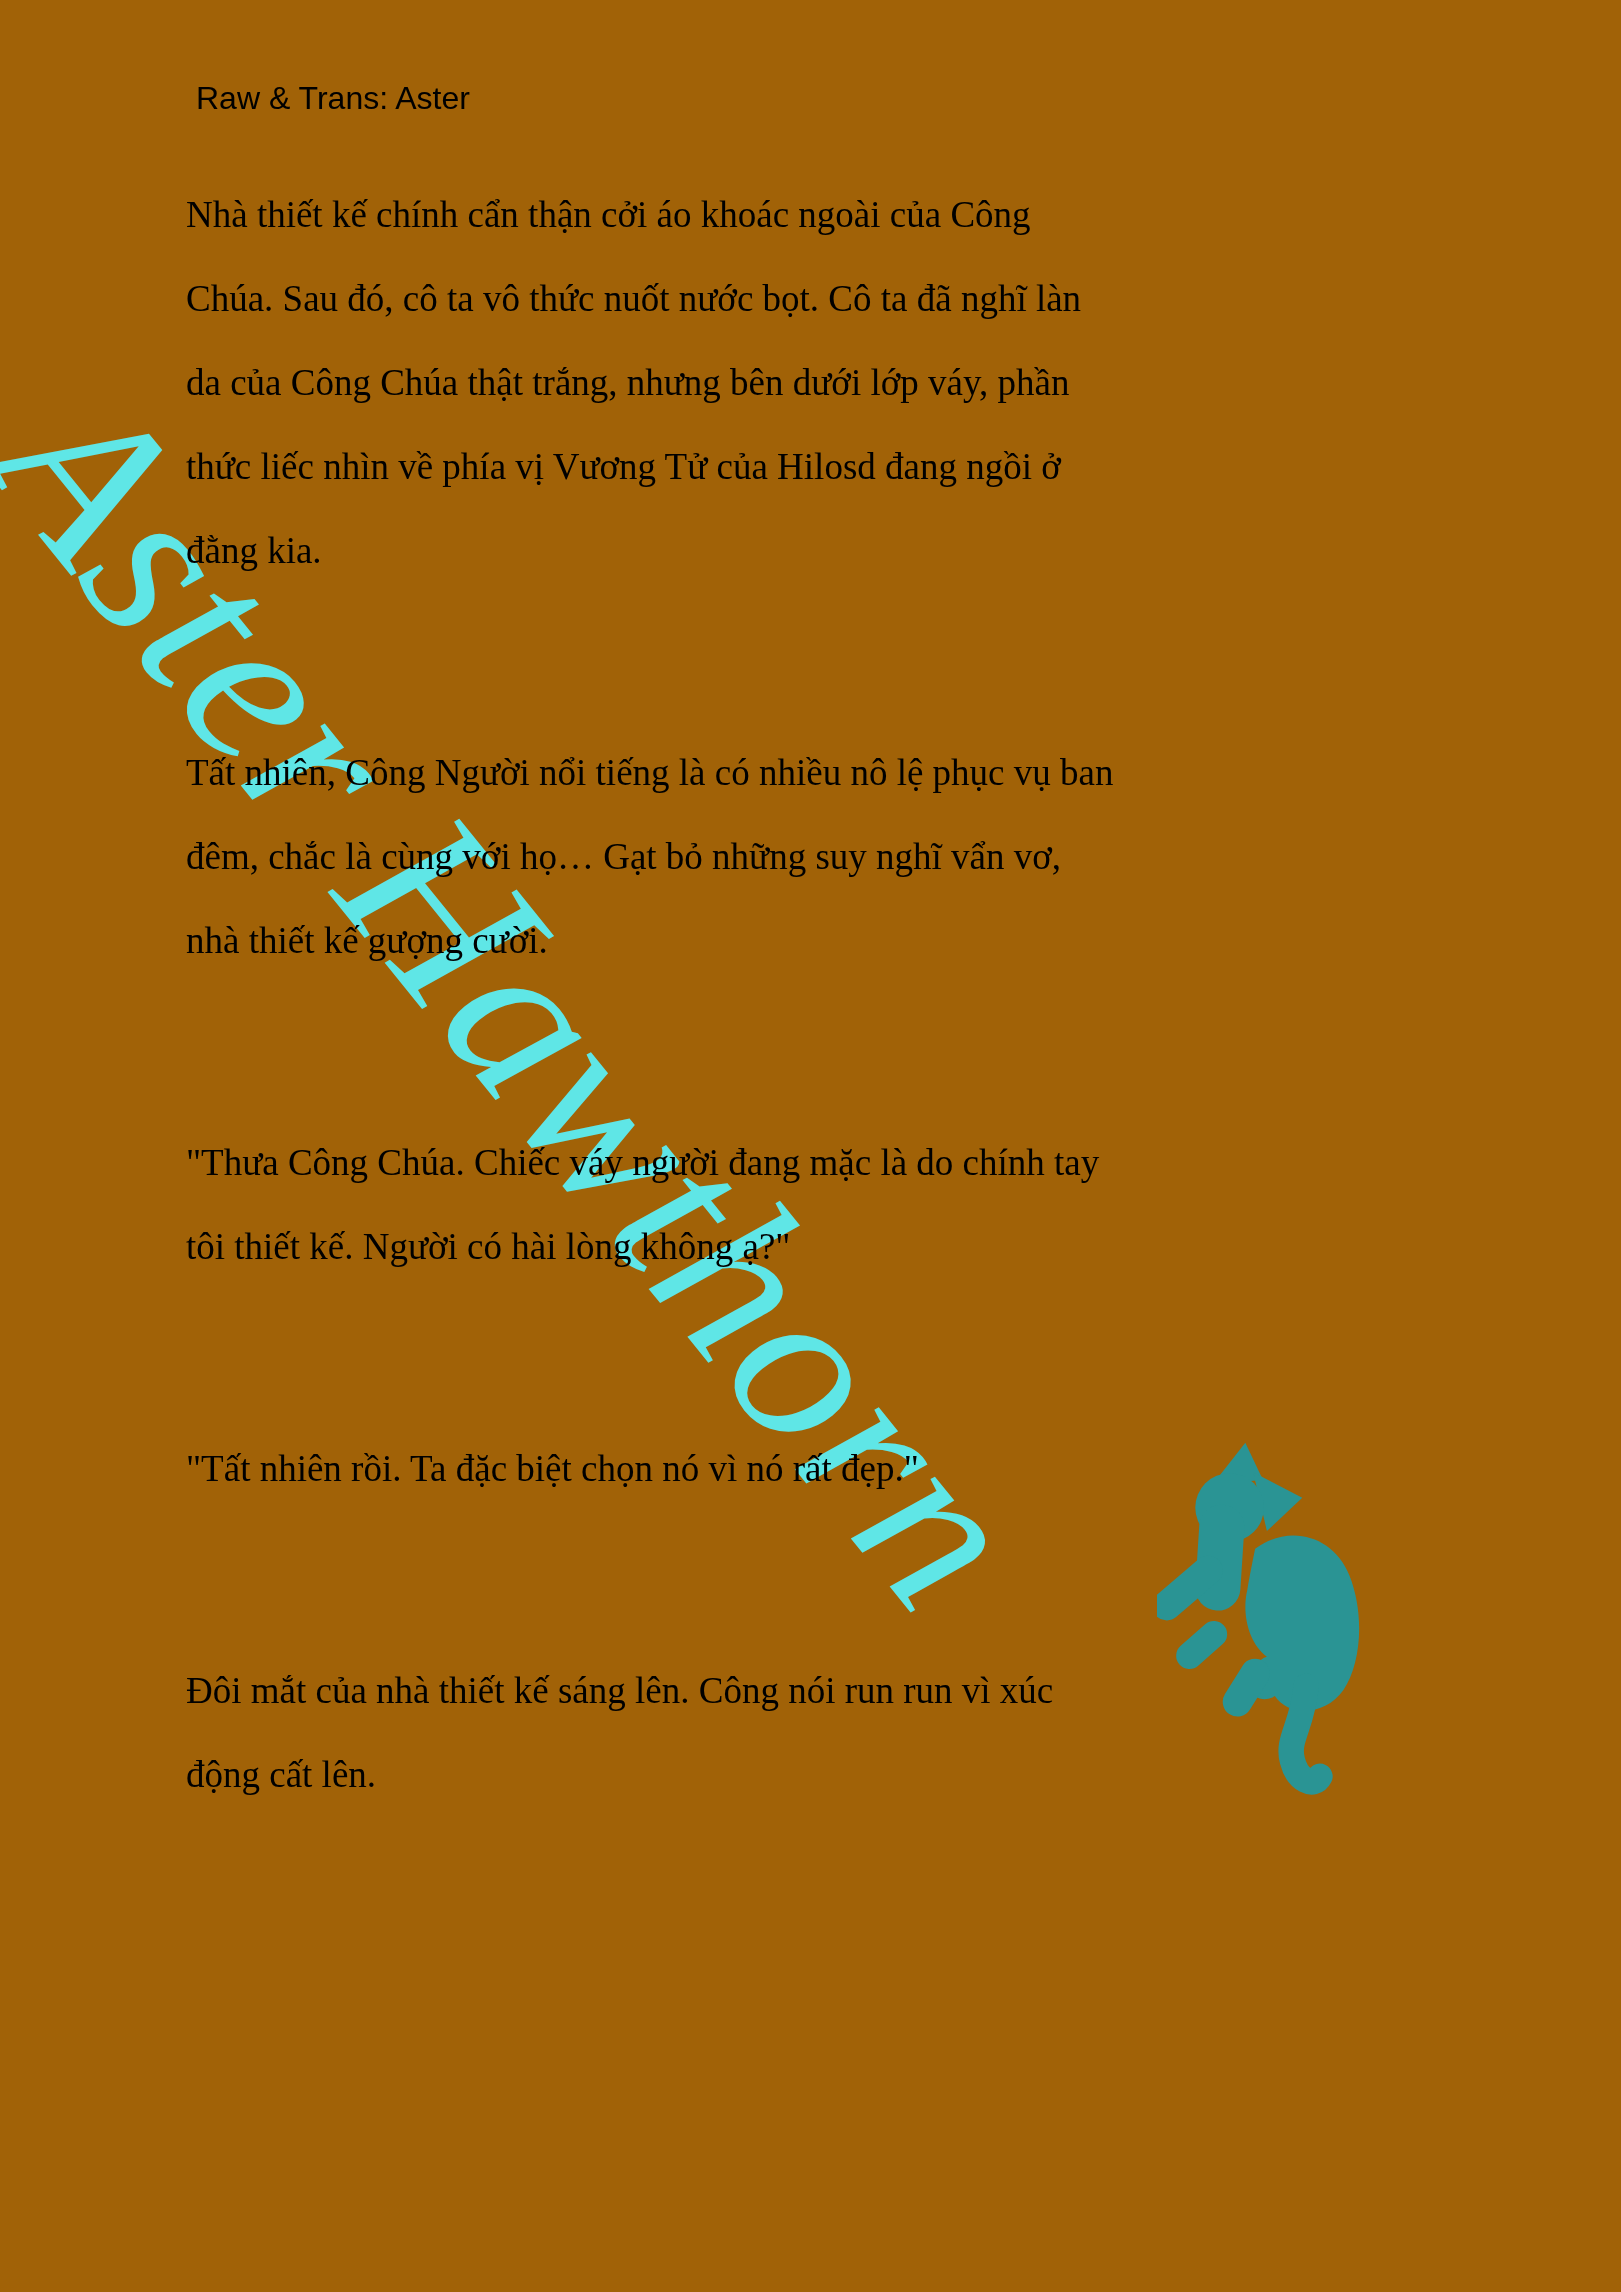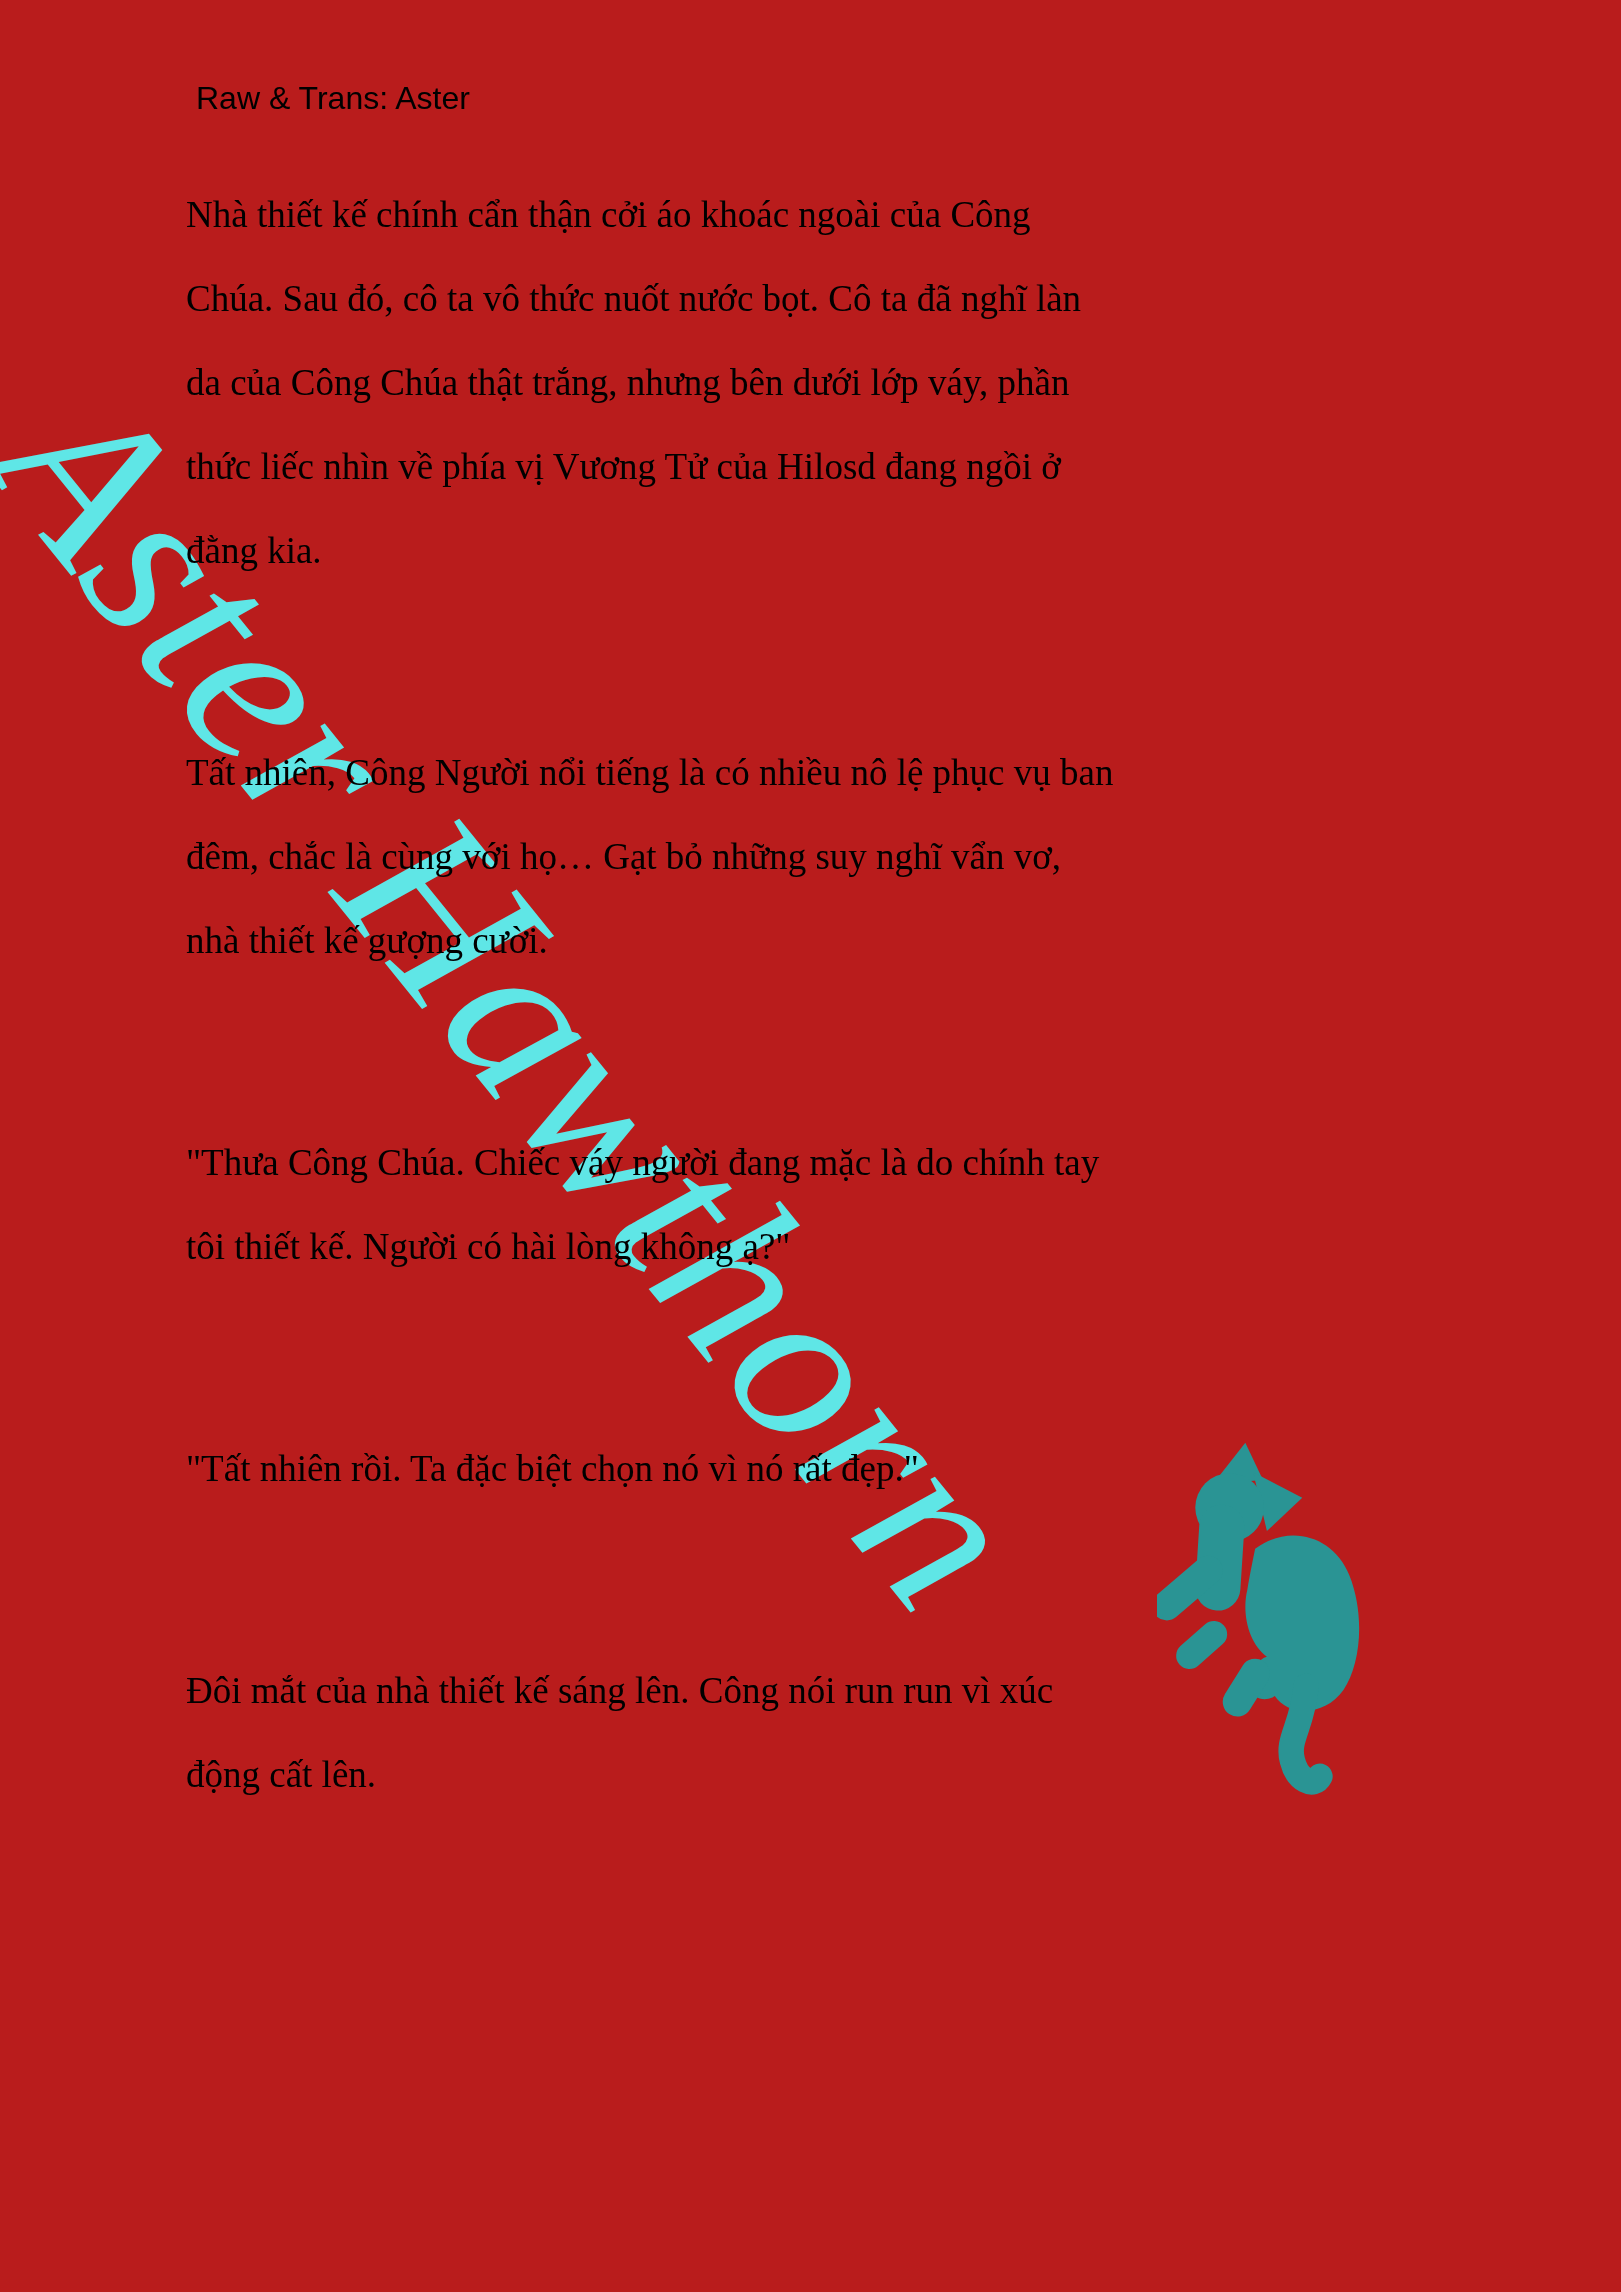--- a/index.html
+++ b/index.html
@@ -4,21 +4,21 @@
 <style>
   html, body {
     margin: 0;
     padding: 0;
     background: #ffffff;
   }
   .page {
     position: relative;
     width: 1621px;
     height: 2293px;
-    background: #b91c1c;
+    background: #a16207;
     overflow: hidden;
     font-family: "Liberation Serif", "DejaVu Serif", serif;
     color: #000000;
   }
   .header-credit {
     position: absolute;
     left: 196px;
     top: 80px;
     font-family: "Liberation Sans", "DejaVu Sans", sans-serif;
     font-size: 32px;

